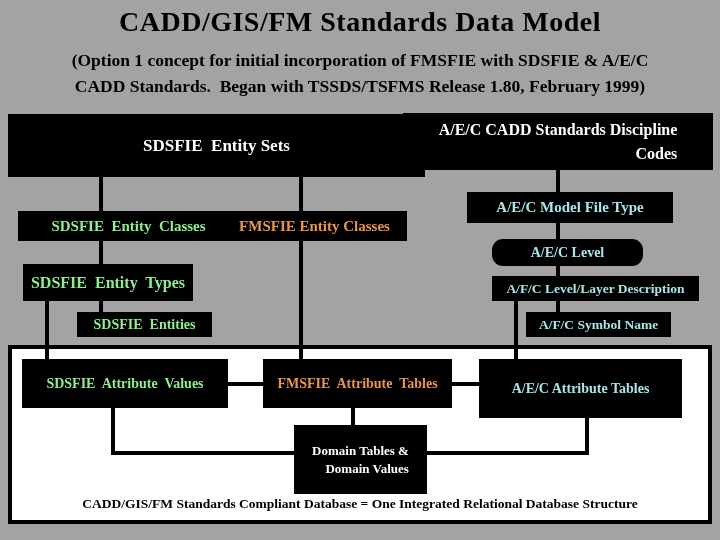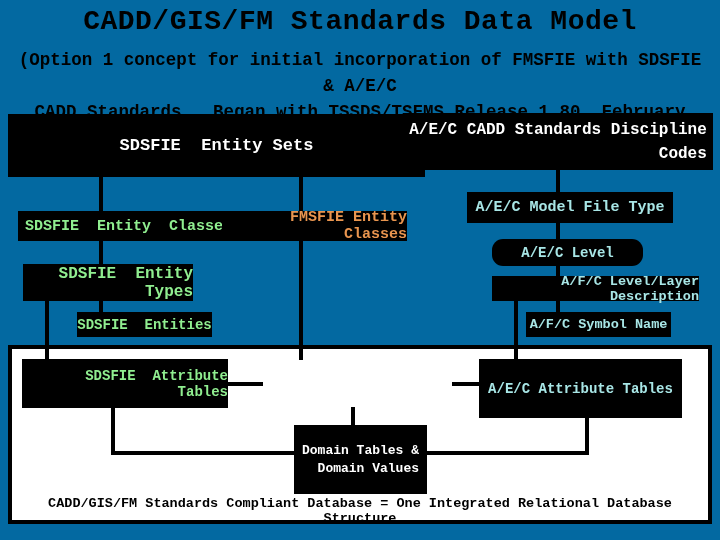--- a/index.html
+++ b/index.html
@@ -1,18 +1,18 @@
 <!DOCTYPE html>
 <html><head>
 <meta charset="utf-8">
 <style>
   html,body{margin:0;padding:0;background:#ffffff;}
   #slide{
-    position:relative;width:720px;height:540px;background:#0369a1;overflow:hidden;
-    font-family:Liberation Mono, monospace;font-weight:bold;
+    position:relative;width:720px;height:540px;background:#a3a3a3;overflow:hidden;
+    font-family:Liberation Serif, serif;font-weight:bold;
   }
   .title{
     position:absolute;top:6px;left:0;width:720px;text-align:center;
     font-size:28px;color:#000;letter-spacing:0.5px;
   }
   .subtitle{
     position:absolute;top:47px;left:10px;width:700px;text-align:center;
     font-size:17.5px;line-height:26px;color:#000;white-space:pre-wrap;
   }
   .nbox{
@@ -79,21 +79,22 @@
 
   <div id="b-aec-level" class="nbox" style="color: rgb(168, 230, 230); background: rgb(0, 0, 0);">A/E/C Level</div>
   <div id="b-sds-types" class="nbox" style="color: rgb(144, 238, 144); background: rgb(0, 0, 0);">SDSFIE  Entity  Types</div>
   <div id="b-level-layer" class="nbox" style="color: rgb(168, 230, 230); background: rgb(0, 0, 0);">A/F/C Level/Layer Description</div>
 
   <div id="b-sds-entities" class="nbox" style="color: rgb(144, 238, 144); background: rgb(0, 0, 0);">SDSFIE  Entities</div>
   <div id="b-symbol-name" class="nbox" style="color: rgb(168, 230, 230); background: rgb(0, 0, 0);">A/F/C Symbol Name</div>
 
   <div class="bigbox"></div>
 
-  <div id="b-sds-attr" class="nbox" style="color: rgb(144, 238, 144); background: rgb(0, 0, 0);">SDSFIE  Attribute  Tables</div>
+  <div id="b-sds-attr" class="nbox" style="color: rgb(144, 238, 144); background: rgb(0, 0, 0);">SDSFIE  Attribute  Values</div>
+  <div id="b-fms-attr" class="nbox" style="color: rgb(233, 149, 79); background: rgb(0, 0, 0);">FMSFIE  Attribute  Tables</div>
   <div id="b-aec-attr" class="nbox" style="color: rgb(168, 230, 230); background: rgb(0, 0, 0);">A/E/C Attribute Tables</div>
 
   <div id="b-domain" class="nbox" style="color: rgb(255, 255, 255); background: rgb(0, 0, 0);">Domain Tables &amp;
 Domain Values</div>
 
   <div class="caption">CADD/GIS/FM Standards Compliant Database = One Integrated Relational Database Structure</div>
 
   <div id="l1" class="line"></div>
   <div id="l2" class="line"></div>
   <div id="l3" class="line"></div>

